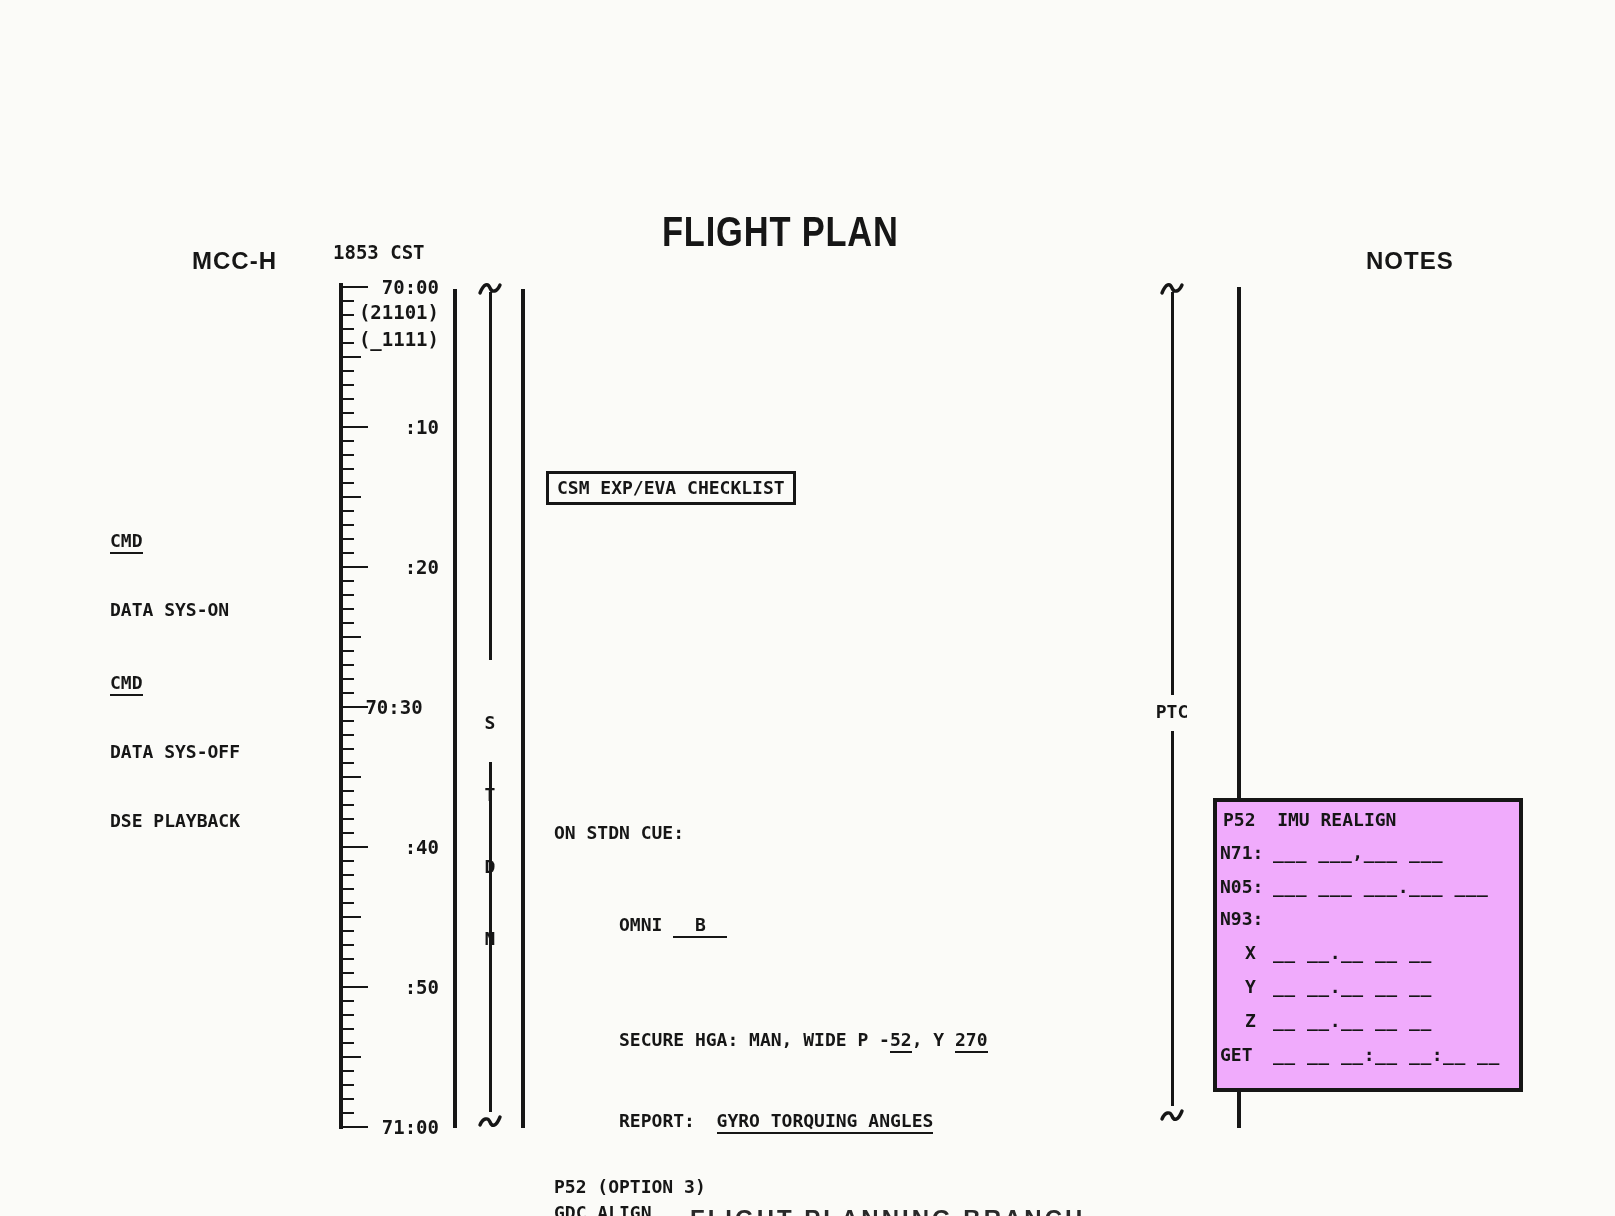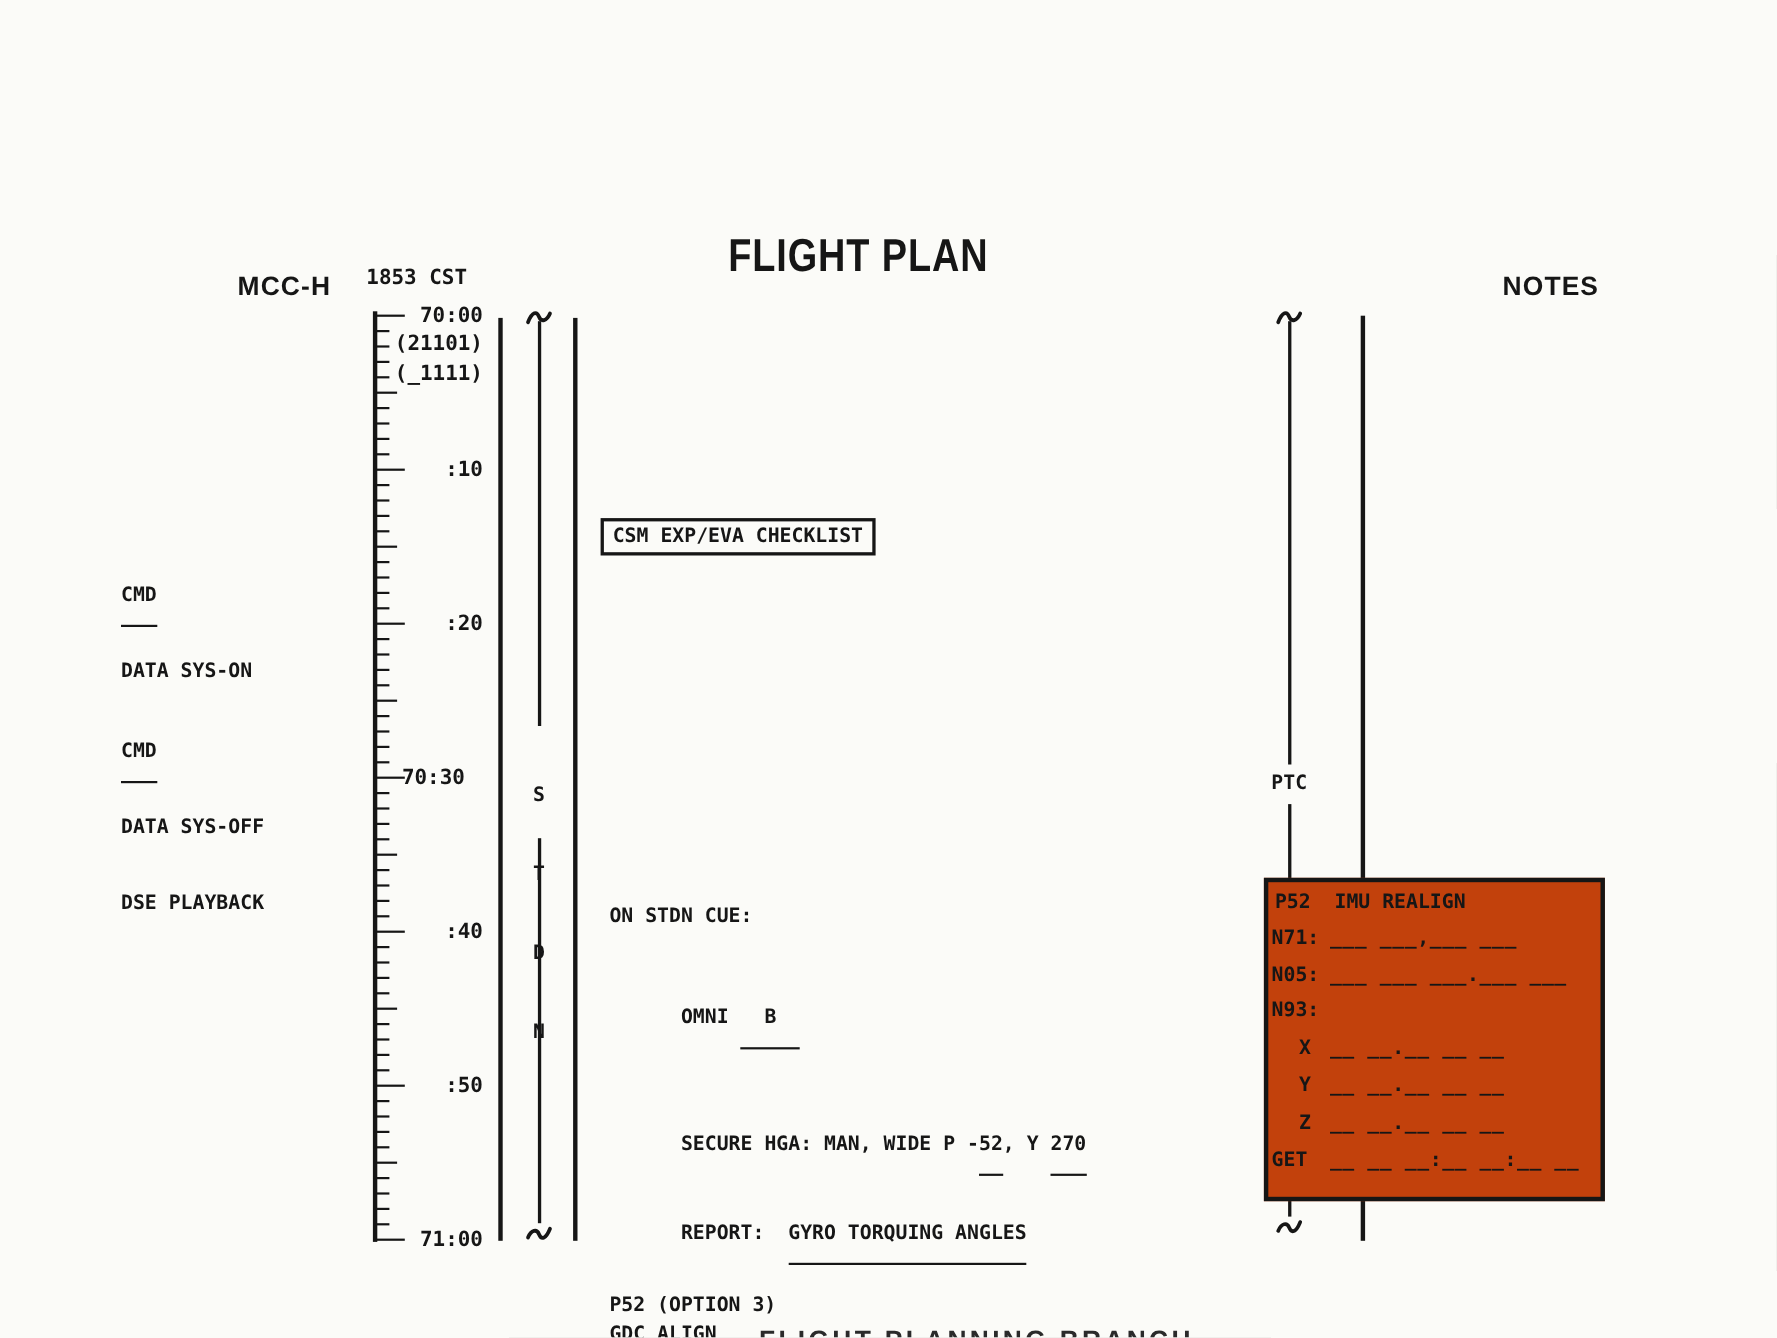--- a/index.html
+++ b/index.html
@@ -6,39 +6,39 @@
   .page{
     position:relative; width:1615px; height:1216px; overflow:hidden;
     background:#fbfbf8; color:#161616;
     font-family:"DejaVu Sans Mono", monospace; font-weight:bold;
   }
   .abs{position:absolute;}
   .mono{font-family:"DejaVu Sans Mono", monospace; font-weight:bold; white-space:pre;}
   .sans{font-family:"Liberation Sans", sans-serif; font-weight:bold;}
   .title{font-size:42px; letter-spacing:1px; transform:scaleX(0.82); transform-origin:left top;}
   .hdr-label{font-size:24px; letter-spacing:1px;}
-  .u{border-bottom:2.5px solid #161616; padding-bottom:17px;}
+  .u{border-bottom:2.5px solid #161616; padding-bottom:1px;}
   .line{line-height:23px; font-size:18px; white-space:pre;}
   .vline{position:absolute; width:3.5px; background:#161616;}
   
   #ruler .spine{position:absolute; left:0; top:283px; width:3.5px; height:846px; background:#161616;}
   #ruler .tick{position:absolute; left:2px; height:2.6px; background:#161616; width:13px;}
   #ruler .tick.mid{width:20px;}
   #ruler .tick.major{width:27px;}
   #ruler .tl-label{position:absolute; left:10px; width:90px; text-align:right;
      font-size:19px; line-height:22px; white-space:pre;}
   
   .bracket-line{position:absolute; width:3.2px; background:#161616;}
   .stack{position:absolute; text-align:center; font-size:18px; line-height:24px;}
   
   .check-box{position:absolute; border:3px solid #161616; padding:3px 8px 4px 8px;
      font-size:18px; white-space:pre; background:#fbfbf8;}
   
-  .notes-box{position:absolute; left:1149px; top:798px; width:302px; height:286px;
-     border:4px solid #161616; background:#c2410c; z-index:5;}
+  .notes-box{position:absolute; left:1213px; top:798px; width:302px; height:286px;
+     border:4px solid #161616; background:#f0abfc; z-index:5;}
   .notes-box .nb-title{position:absolute; left:6px; top:7px; font-size:18px; white-space:pre;}
   .nb-row{position:absolute; left:0; width:100%; height:34px; font-size:18px;}
   .nb-row .nb-label{position:absolute; left:3px; top:0; white-space:pre;}
   .nb-row.indent .nb-label{left:28px;}
   .nb-row .nb-blanks{position:absolute; left:56px; top:0; white-space:pre; letter-spacing:0.5px;}
   
   .btable{position:absolute; left:287px; top:1143px; width:1169px; border:3.5px solid #161616;
      display:grid; grid-template-columns:137px 211px 242px 282px 166px 117px; background:#fbfbf8;}
   .btable .cell{border-right:3px solid #161616; border-bottom:3px solid #161616;
      height:30px; display:flex; align-items:center; justify-content:center; overflow:hidden;}
@@ -49,21 +49,21 @@
   .footer-cut{position:absolute; top:1205px; left:690px; font-size:24px; letter-spacing:3px;
      font-family:"Liberation Sans", sans-serif; font-weight:bold; color:#2a2a2a;}
   svg.hook{position:absolute;}
 </style>
 </head>
 <body>
 
 <div class="page">
 
   <div class="abs sans title" style="left:662px; top:208px;">FLIGHT PLAN</div>
-  <div class="abs sans hdr-label" style="left:216px; top:247px;">MCC-H</div>
+  <div class="abs sans hdr-label" style="left:192px; top:247px;">MCC-H</div>
   <div class="abs mono" style="left:333px; top:241px; font-size:19px;">1853 CST</div>
   <div class="abs sans hdr-label" style="left:1366px; top:247px;">NOTES</div>
 
   <div id="ruler" class="abs" style="left:339px; top:0;">
     <div class="spine"></div>
   <div class="tick major" style="top: 285.7px;"></div>
       <div class="tick" style="top: 299.7px;"></div>
       <div class="tick" style="top: 313.7px;"></div>
       <div class="tick" style="top: 327.7px;"></div>
       <div class="tick" style="top: 341.7px;"></div>

